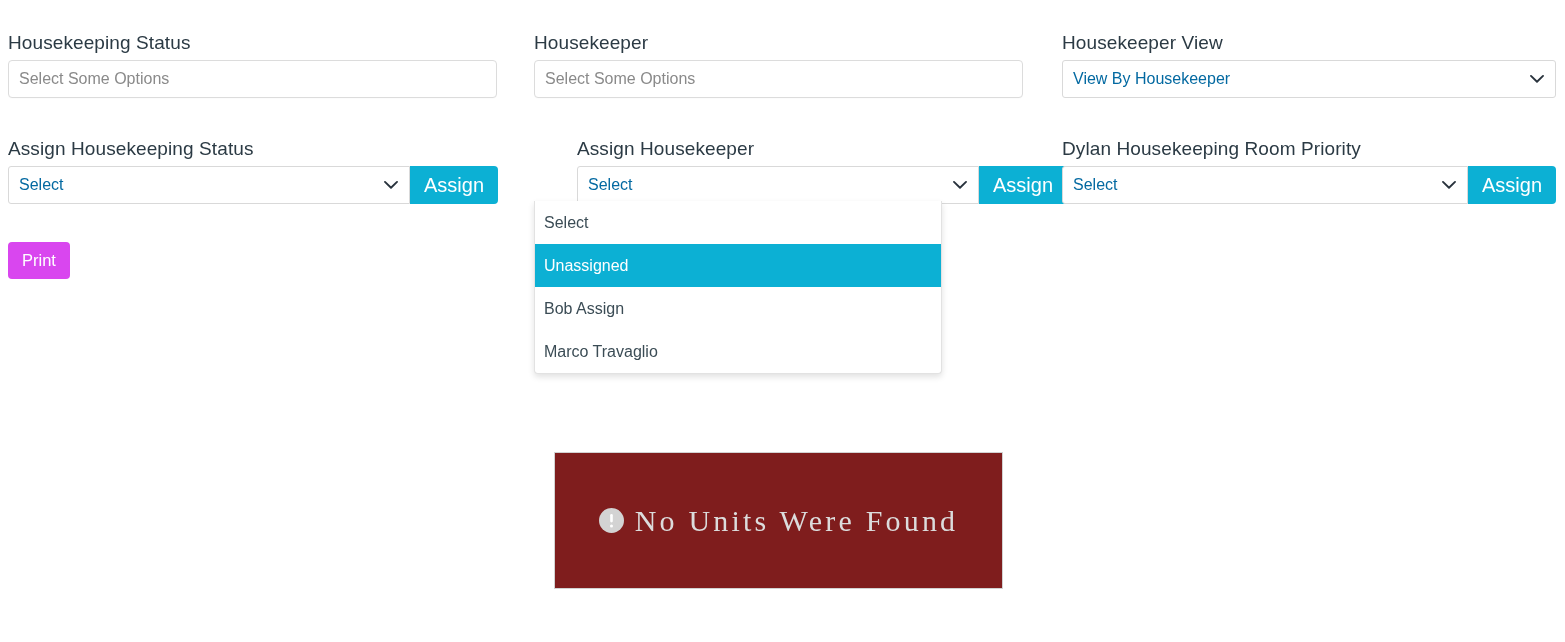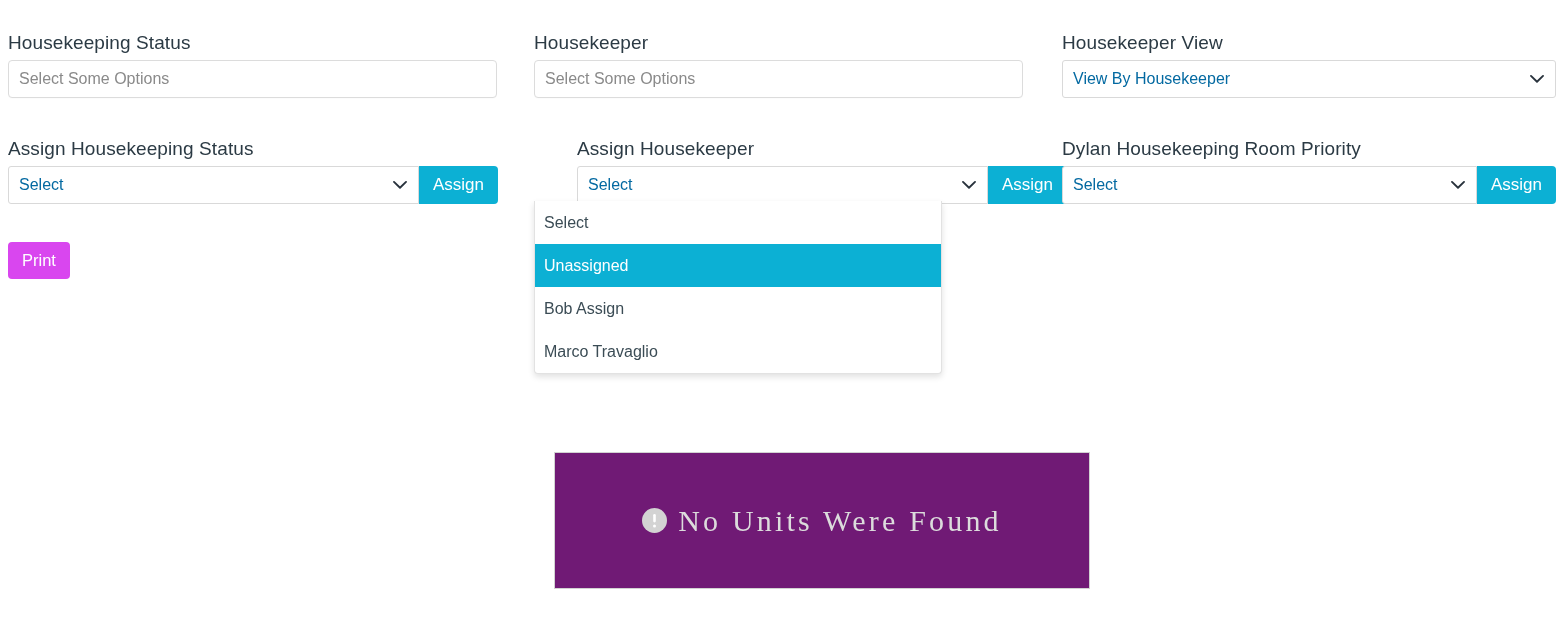--- a/index.html
+++ b/index.html
@@ -97,21 +97,21 @@
     border-top-right-radius: 0;
     border-bottom-right-radius: 0;
   }
   .btn-assign {
     height: 38px;
     box-sizing: border-box;
     background: #0cb0d4;
     color: #ffffff;
     border: none;
     border-radius: 0 4px 4px 0;
-    font-size: 17px;
+    font-size: 20px;
     font-family: "Liberation Sans", sans-serif;
     padding: 0 14px;
     cursor: pointer;
     line-height: 38px;
     white-space: nowrap;
   }
 
   .btn-print {
     position: absolute;
     left: 8px;
@@ -155,25 +155,25 @@
   .dropdown-item.selected {
     background: #0cb0d4;
     color: #ffffff;
   }
 
   
   .empty-box {
     position: absolute;
     left: 554px;
     top: 452px;
-    width: 536px;
+    width: 449px;
     height: 137px;
     box-sizing: border-box;
     border: 1px solid #d2d2d2;
-    background: #701a75;
+    background: #7f1d1d;
     display: flex;
     align-items: center;
     justify-content: center;
   }
   .empty-inner {
     display: flex;
     align-items: center;
     gap: 11px;
   }
   .empty-icon {

